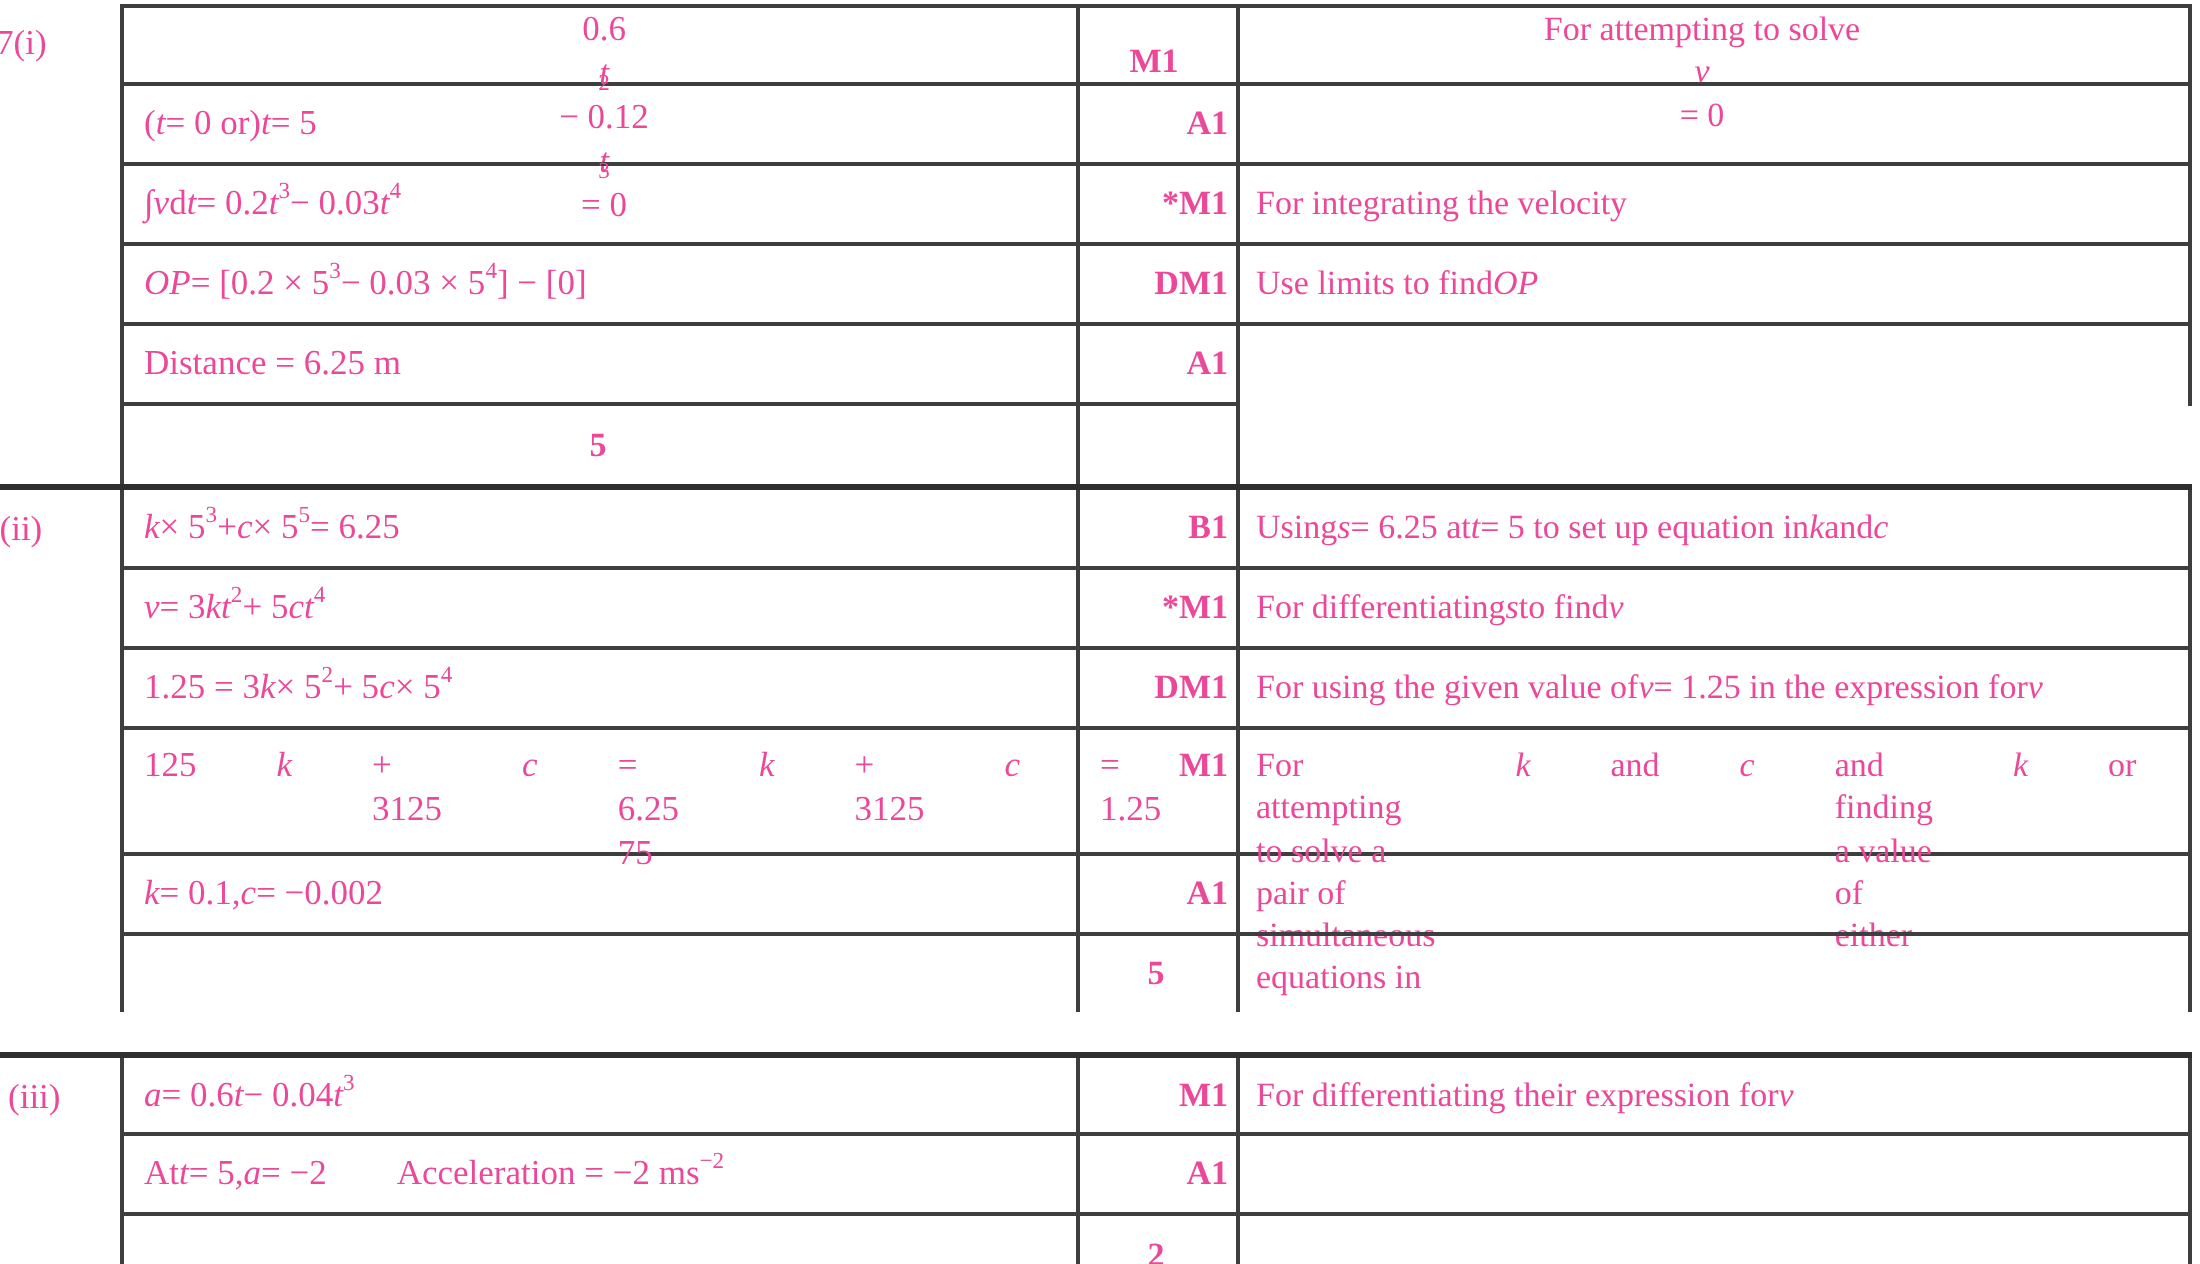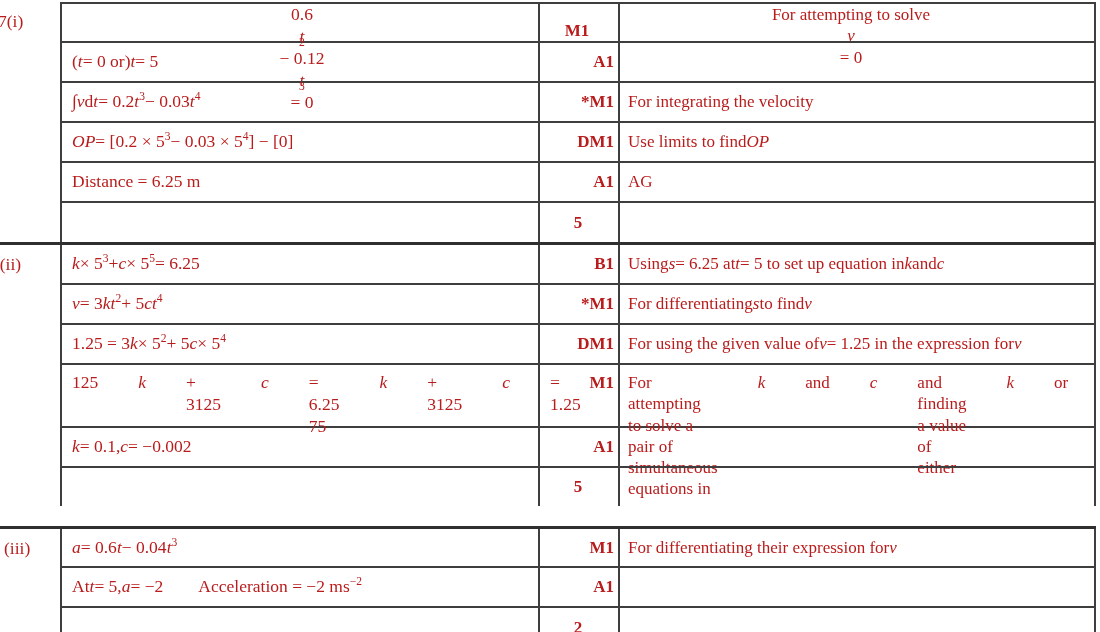--- a/index.html
+++ b/index.html
@@ -9,21 +9,21 @@
   .sheet { position: relative; width: 1100px; height: 632px; background: #fff; overflow: hidden; }
 
   #table { position: absolute; top: 2px; left: 0; width: 1096px; border-bottom: 3px solid #2f2f2f; }
 
   .section { display: grid; grid-template-columns: 62px 478px 80px 476px; background: #fff; }
   .section + .section { border-top: 3px solid #2f2f2f; }
   .s1 { grid-template-rows: 41px 40px 40px 40px 40px 39px; }
   .s2 { grid-template-rows: 40px 40px 40px 63px 40px 38px; }
   .s3 { grid-template-rows: 39px 40px 40px; margin-top: 20px; }
 
-  .cell { display: flex; align-items: center; color: #b91c1c; font-size: 17px; line-height: 1.25; }
+  .cell { display: flex; align-items: center; color: #ec4899; font-size: 17px; line-height: 1.25; }
 
   .label { grid-column: 1; align-items: flex-start; padding: 9px 0 0 1px;
            border-right: 2px solid #3e3e3e; font-size: 17.5px; white-space: nowrap; }
   .s1 .label, .s2 .label { grid-row: 1 / span 6; }
   .s3 .label { grid-row: 1 / span 3; }
   .ind-1 { text-indent: -3px; }
   .ind-2 { text-indent: -10px; }
   .ind-3 { text-indent: 3px; }
 
   .w { padding-left: 10px; padding-right: 6px; border-right: 2px solid #3e3e3e; font-size: 17.5px; }
@@ -58,21 +58,20 @@
       <div class="cell w rb">∫<i>v</i> d<i>t</i> = 0.2<i>t</i><sup>3</sup> − 0.03<i>t</i><sup>4</sup></div>
       <div class="cell m rb">*M1</div>
       <div class="cell c rb">For integrating the velocity</div>
 
       <div class="cell w rb"><i>OP</i> = [0.2 × 5<sup>3</sup> − 0.03 × 5<sup>4</sup>] − [0]</div>
       <div class="cell m rb">DM1</div>
       <div class="cell c rb">Use limits to find <i>OP</i></div>
 
       <div class="cell w rb">Distance = 6.25 m</div>
       <div class="cell m rb">A1</div>
-      <div class="cell c rb">AG</div>
 
       <div class="cell w"></div>
       <div class="cell m total">5</div>
       <div class="cell c"></div>
     </div>
 
     <div class="section s2">
       <div class="cell label ind-2">7(ii)</div>
 
       <div class="cell w rb"><i>k</i> × 5<sup>3</sup> + <i>c</i> × 5<sup>5</sup> = 6.25</div>

